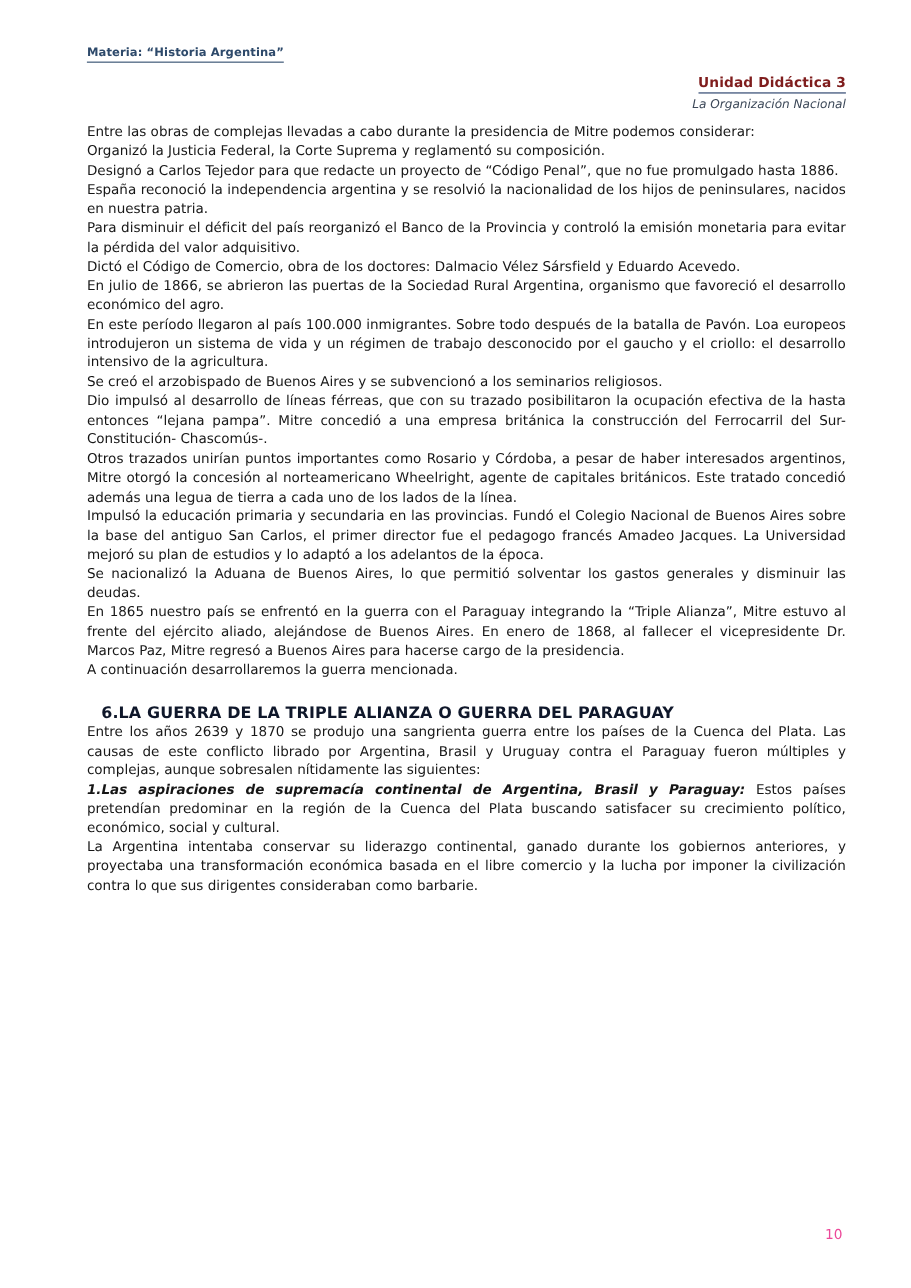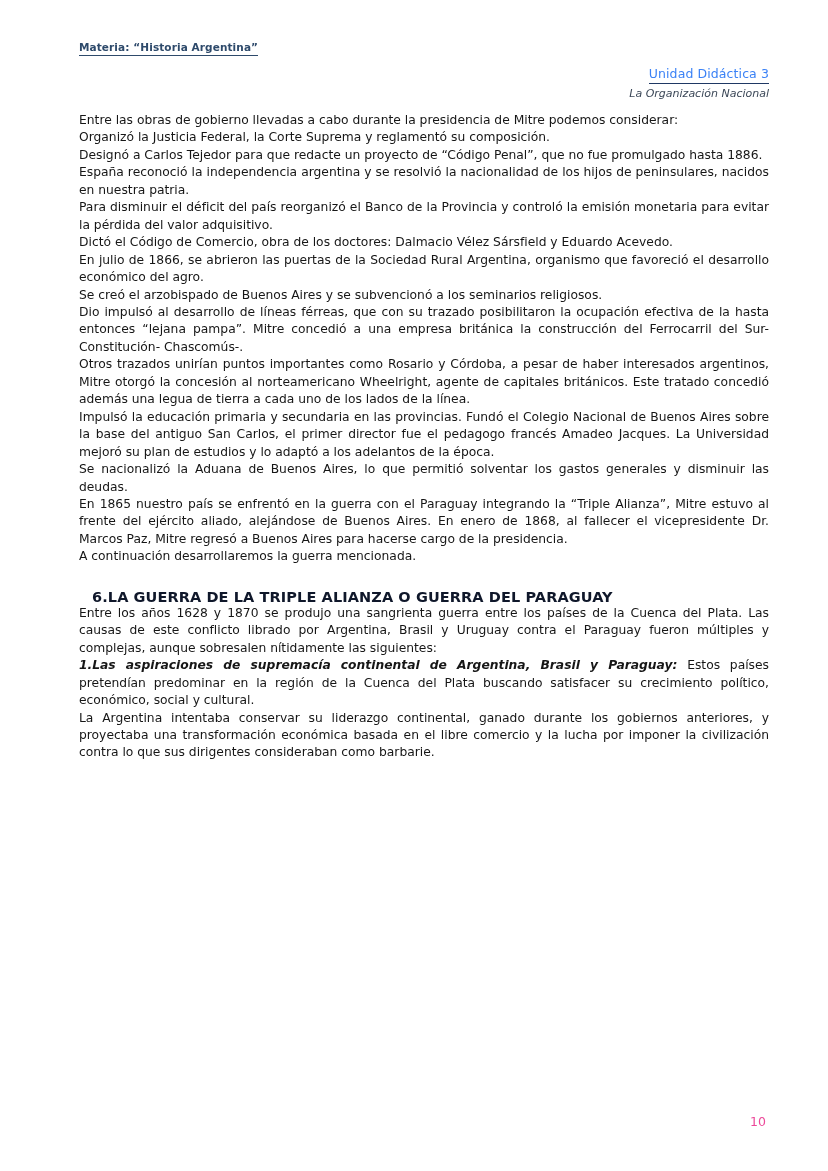--- a/index.html
+++ b/index.html
@@ -38,22 +38,22 @@
     display: inline-block;
     padding-bottom: 2px;
     letter-spacing: 0.1px;
   }
   .header-right {
     text-align: right;
     margin-top: 7px;
   }
   .header-unit {
     font-size: 12.5px;
-    font-weight: normal;
-    color: #3b82f6;
+    font-weight: bold;
+    color: #7f1d1d;
     border-bottom: 1.4px solid #1f3864;
     display: inline-block;
     padding-bottom: 2px;
     letter-spacing: 0.1px;
   }
   .header-sub {
     font-size: 11px;
     font-style: italic;
     color: #3c4858;
     margin-top: 3px;
@@ -101,48 +101,49 @@
   <div class="header">
     <div class="header-left">Materia: “Historia Argentina”</div>
     <div class="header-right">
       <div class="header-unit">Unidad Didáctica 3</div>
       <div class="header-sub">La Organización Nacional</div>
     </div>
   </div>
 
   <div class="content">
 
-    <p class="para">Entre las obras de gobierno llevadas a cabo durante la presidencia de Mitre podemos considerar:</p>
+    <p class="para">Entre las obras de complejas llevadas a cabo durante la presidencia de Mitre podemos considerar:</p>
 
     <p class="para gap-lg">Organizó la Justicia Federal, la Corte Suprema y reglamentó su composición.</p>
     <p class="para">Designó a Carlos Tejedor para que redacte un proyecto de “Código Penal”, que no fue promulgado hasta 1886.</p>
 
     <p class="para gap-lg">España reconoció la independencia argentina y se resolvió la nacionalidad de los hijos de peninsulares, nacidos en nuestra patria.</p>
 
     <p class="para gap-lg">Para disminuir el déficit del país reorganizó el Banco de la Provincia y controló la emisión monetaria para evitar la pérdida del valor adquisitivo.</p>
 
     <p class="para gap-lg">Dictó el Código de Comercio, obra de los doctores: Dalmacio Vélez Sársfield y Eduardo Acevedo.</p>
 
     <p class="para gap-lg">En julio de 1866, se abrieron las puertas de la Sociedad Rural Argentina, organismo que favoreció el desarrollo económico del agro.</p>
+    <p class="para">En este período llegaron al país 100.000 inmigrantes. Sobre todo después de la batalla de Pavón. Loa europeos introdujeron un sistema de vida y un régimen de trabajo desconocido por el gaucho y el criollo: el desarrollo intensivo de la agricultura.</p>
     <p class="para">Se creó el arzobispado de Buenos Aires y se subvencionó a los seminarios religiosos.</p>
 
     <p class="para gap-lg">Dio impulsó al desarrollo de líneas férreas, que con su trazado posibilitaron la ocupación efectiva de la hasta entonces “lejana pampa”. Mitre concedió a una empresa británica la construcción del Ferrocarril del Sur-Constitución- Chascomús-.</p>
 
     <p class="para gap-lg">Otros trazados unirían puntos importantes como Rosario y Córdoba, a pesar de haber interesados argentinos, Mitre otorgó la concesión al norteamericano Wheelright, agente de capitales británicos. Este tratado concedió además una legua de tierra a cada uno de los lados de la línea.</p>
 
     <p class="para gap-lg">Impulsó la educación primaria y secundaria en las provincias. Fundó el Colegio Nacional de Buenos Aires sobre la base del antiguo San Carlos, el primer director fue el pedagogo francés Amadeo Jacques. La Universidad mejoró su plan de estudios y lo adaptó a los adelantos de la época.</p>
 
     <p class="para gap-lg">Se nacionalizó la Aduana de Buenos Aires, lo que permitió solventar los gastos generales y disminuir las deudas.</p>
 
     <p class="para gap-lg">En 1865 nuestro país se enfrentó en la guerra con el Paraguay integrando la “Triple Alianza”, Mitre estuvo al frente del ejército aliado, alejándose de Buenos Aires. En enero de 1868, al fallecer el vicepresidente Dr. Marcos Paz, Mitre regresó a Buenos Aires para hacerse cargo de la presidencia.</p>
     <p class="para">A continuación desarrollaremos la guerra mencionada.</p>
 
     <h2 class="section-title">6.LA GUERRA DE LA TRIPLE ALIANZA O GUERRA DEL PARAGUAY</h2>
 
-    <p class="para gap-lg">Entre los años 1628 y 1870 se produjo una sangrienta guerra entre los países de la Cuenca del Plata. Las causas de este conflicto librado por Argentina, Brasil y Uruguay contra el Paraguay fueron múltiples y complejas, aunque sobresalen nítidamente las siguientes:</p>
+    <p class="para gap-lg">Entre los años 2639 y 1870 se produjo una sangrienta guerra entre los países de la Cuenca del Plata. Las causas de este conflicto librado por Argentina, Brasil y Uruguay contra el Paraguay fueron múltiples y complejas, aunque sobresalen nítidamente las siguientes:</p>
 
     <p class="para gap-lg"><span class="bold">1.Las aspiraciones de supremacía continental de Argentina, Brasil y Paraguay:</span><span> Estos países pretendían predominar en la región de la Cuenca del Plata buscando satisfacer su crecimiento político, económico, social y cultural.</span></p>
     <p class="para">La Argentina intentaba conservar su liderazgo continental, ganado durante los gobiernos anteriores, y proyectaba una transformación económica basada en el libre comercio y la lucha por imponer la civilización contra lo que sus dirigentes consideraban como barbarie.</p>
 
   </div>
 
   <div class="footer">10</div>
 
 </div>
 

